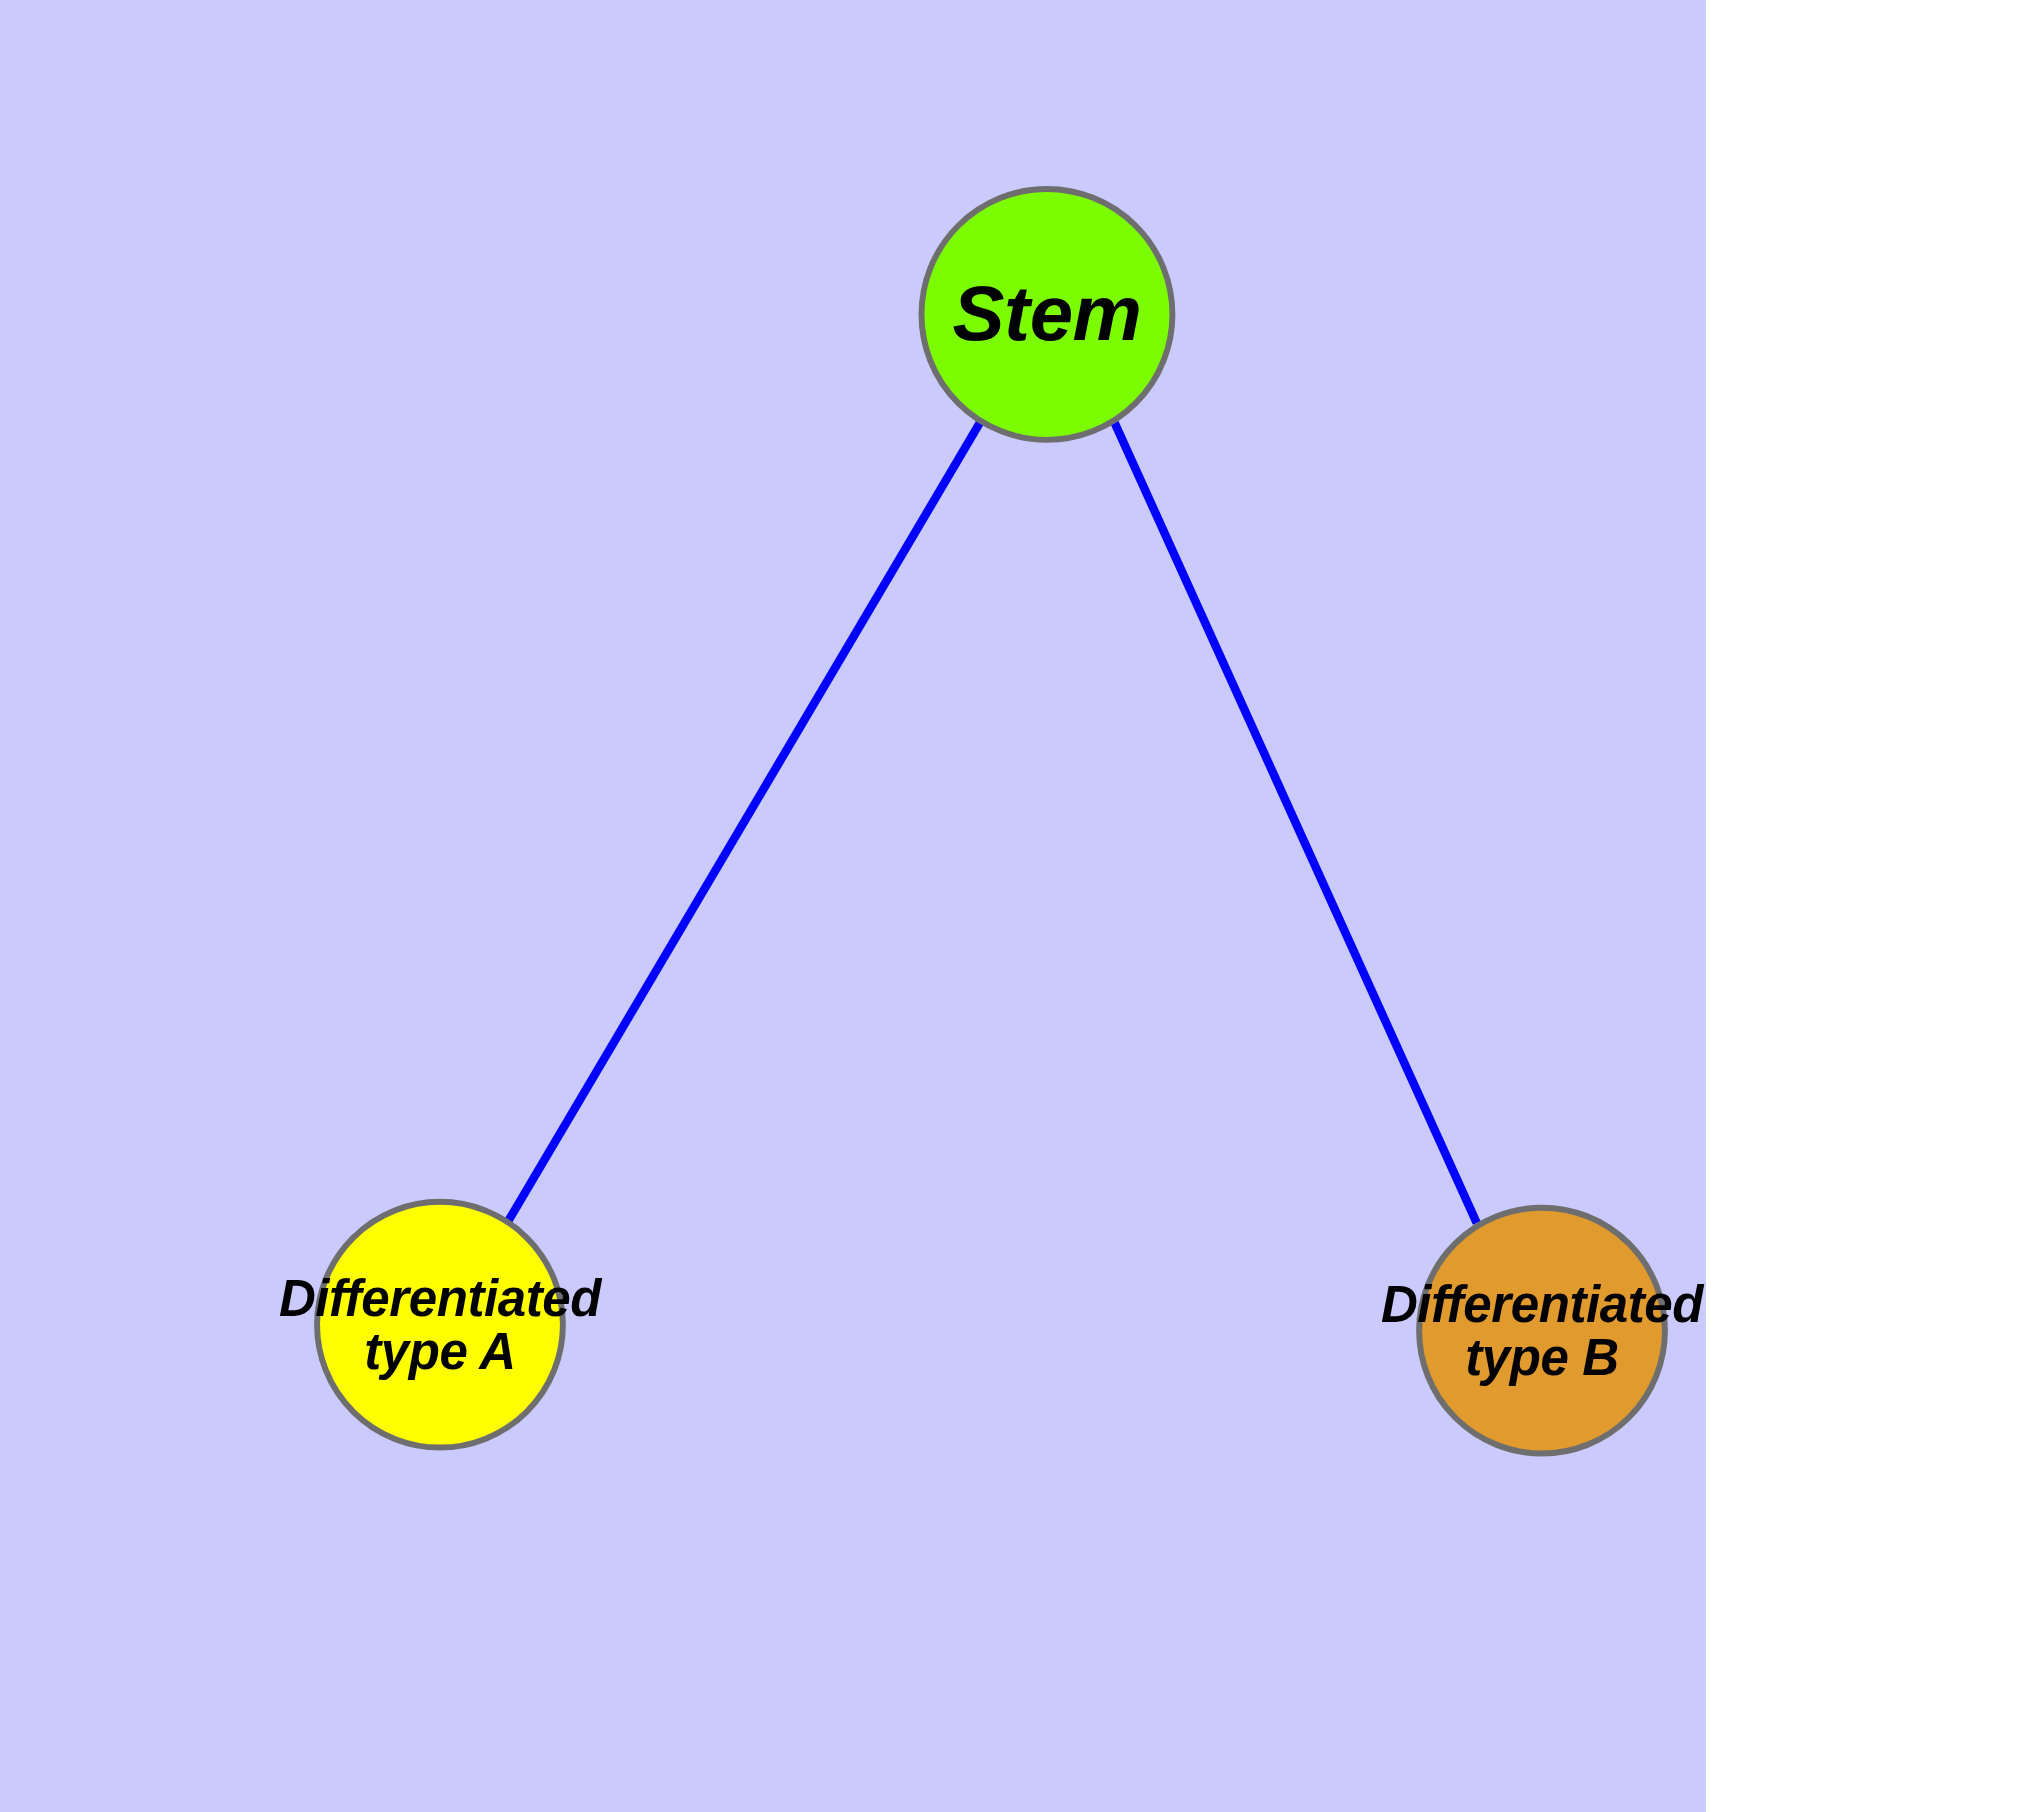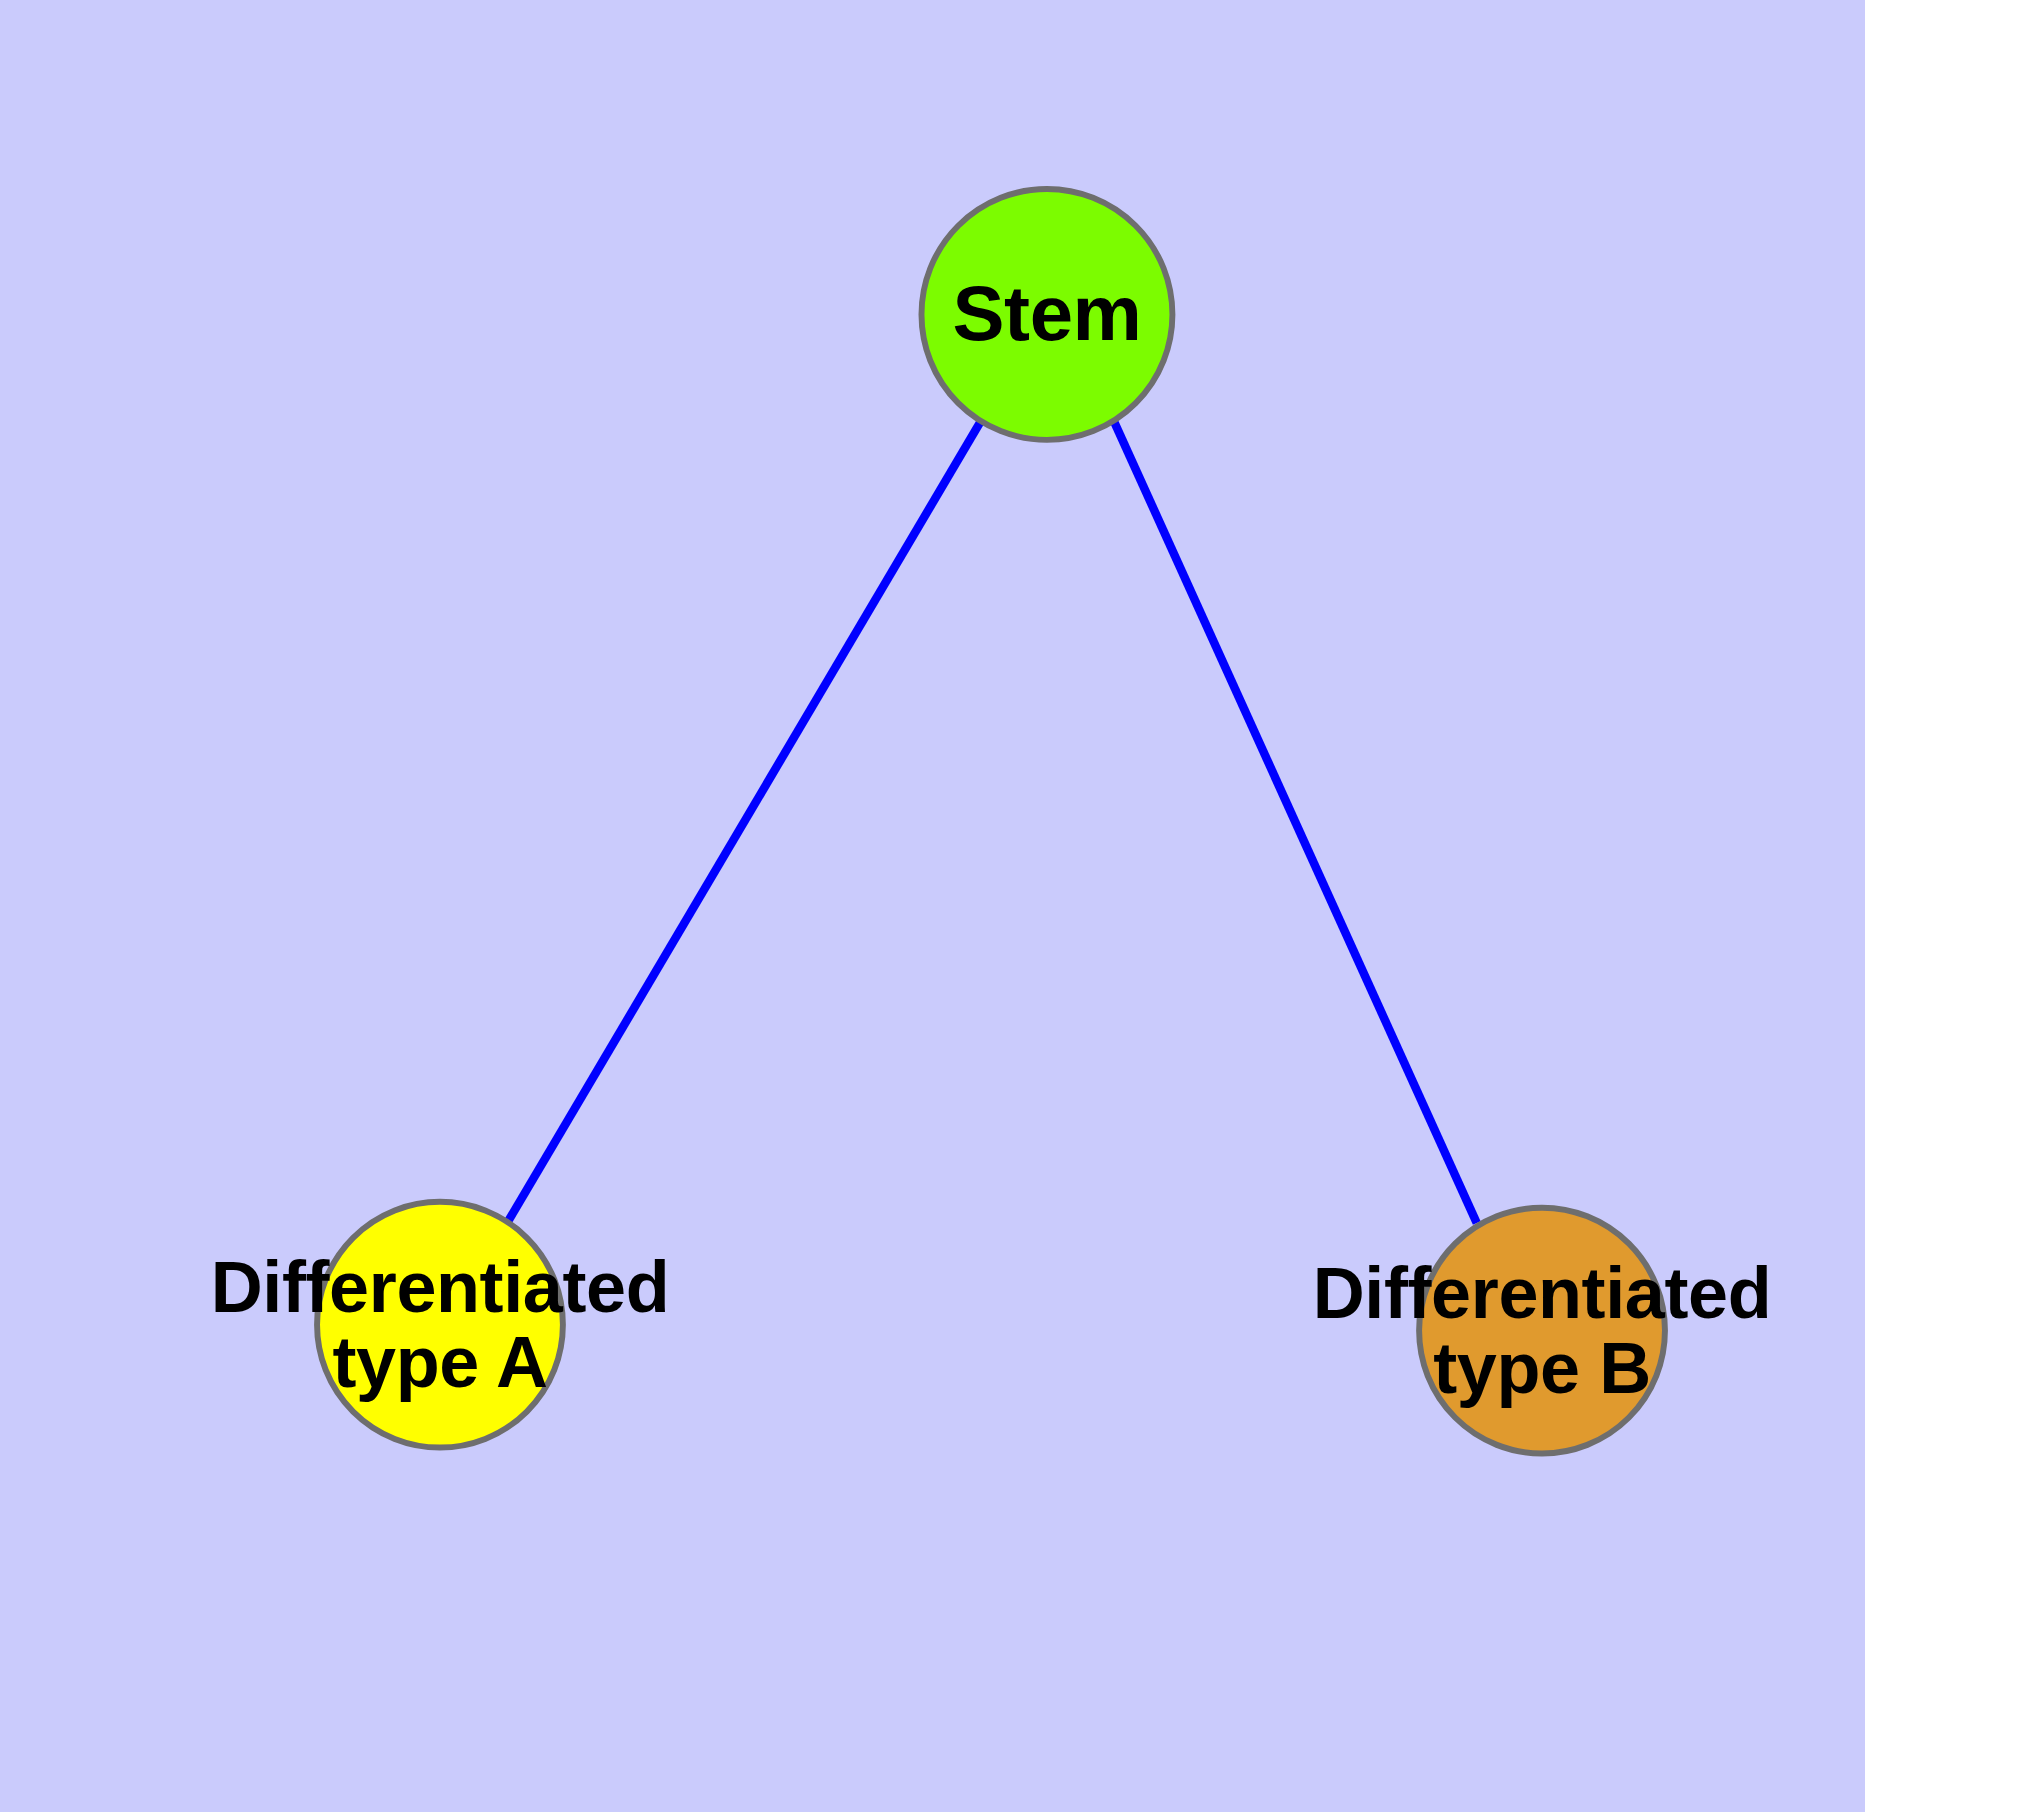--- a/index.html
+++ b/index.html
@@ -34,27 +34,27 @@
     white-space: pre;
     line-height: 1.04;
     letter-spacing: -0.4px;
     pointer-events: none;
     transform: translate(-50%, -50%);
   }
   .label-stem {
     font-size: 78px;
   }
   .label-diff {
-    font-size: 72px;
+    font-size: 51px;
   }
 </style>
 </head>
 <body>
 
-<div id="canvas" style="width: 1865px; height: 1812px;">
+<div id="canvas" style="width: 1706px; height: 1812px; font-style: italic;">
 
   <div id="bg-rect" style="background: rgb(202, 203, 252); width: 2021px; height: 1812px;"></div>
 
   <svg id="graph-svg" viewBox="0 0 2384 2138" preserveAspectRatio="none" style="width: 2021px; height: 1812px;">
     <g>
       <line id="edge-0" x1="1157" y1="497" x2="600" y2="1440" stroke="#0000FF" stroke-width="10" stroke-linecap="butt"></line>
       <line id="edge-1" x1="1314" y1="497" x2="1742" y2="1443" stroke="#0000FF" stroke-width="10" stroke-linecap="butt"></line>
     </g>
     <g>
       <circle id="node-0" cx="1235" cy="371" r="148" fill="#7CFC00" stroke="#6E6E6E" stroke-width="7"></circle>

